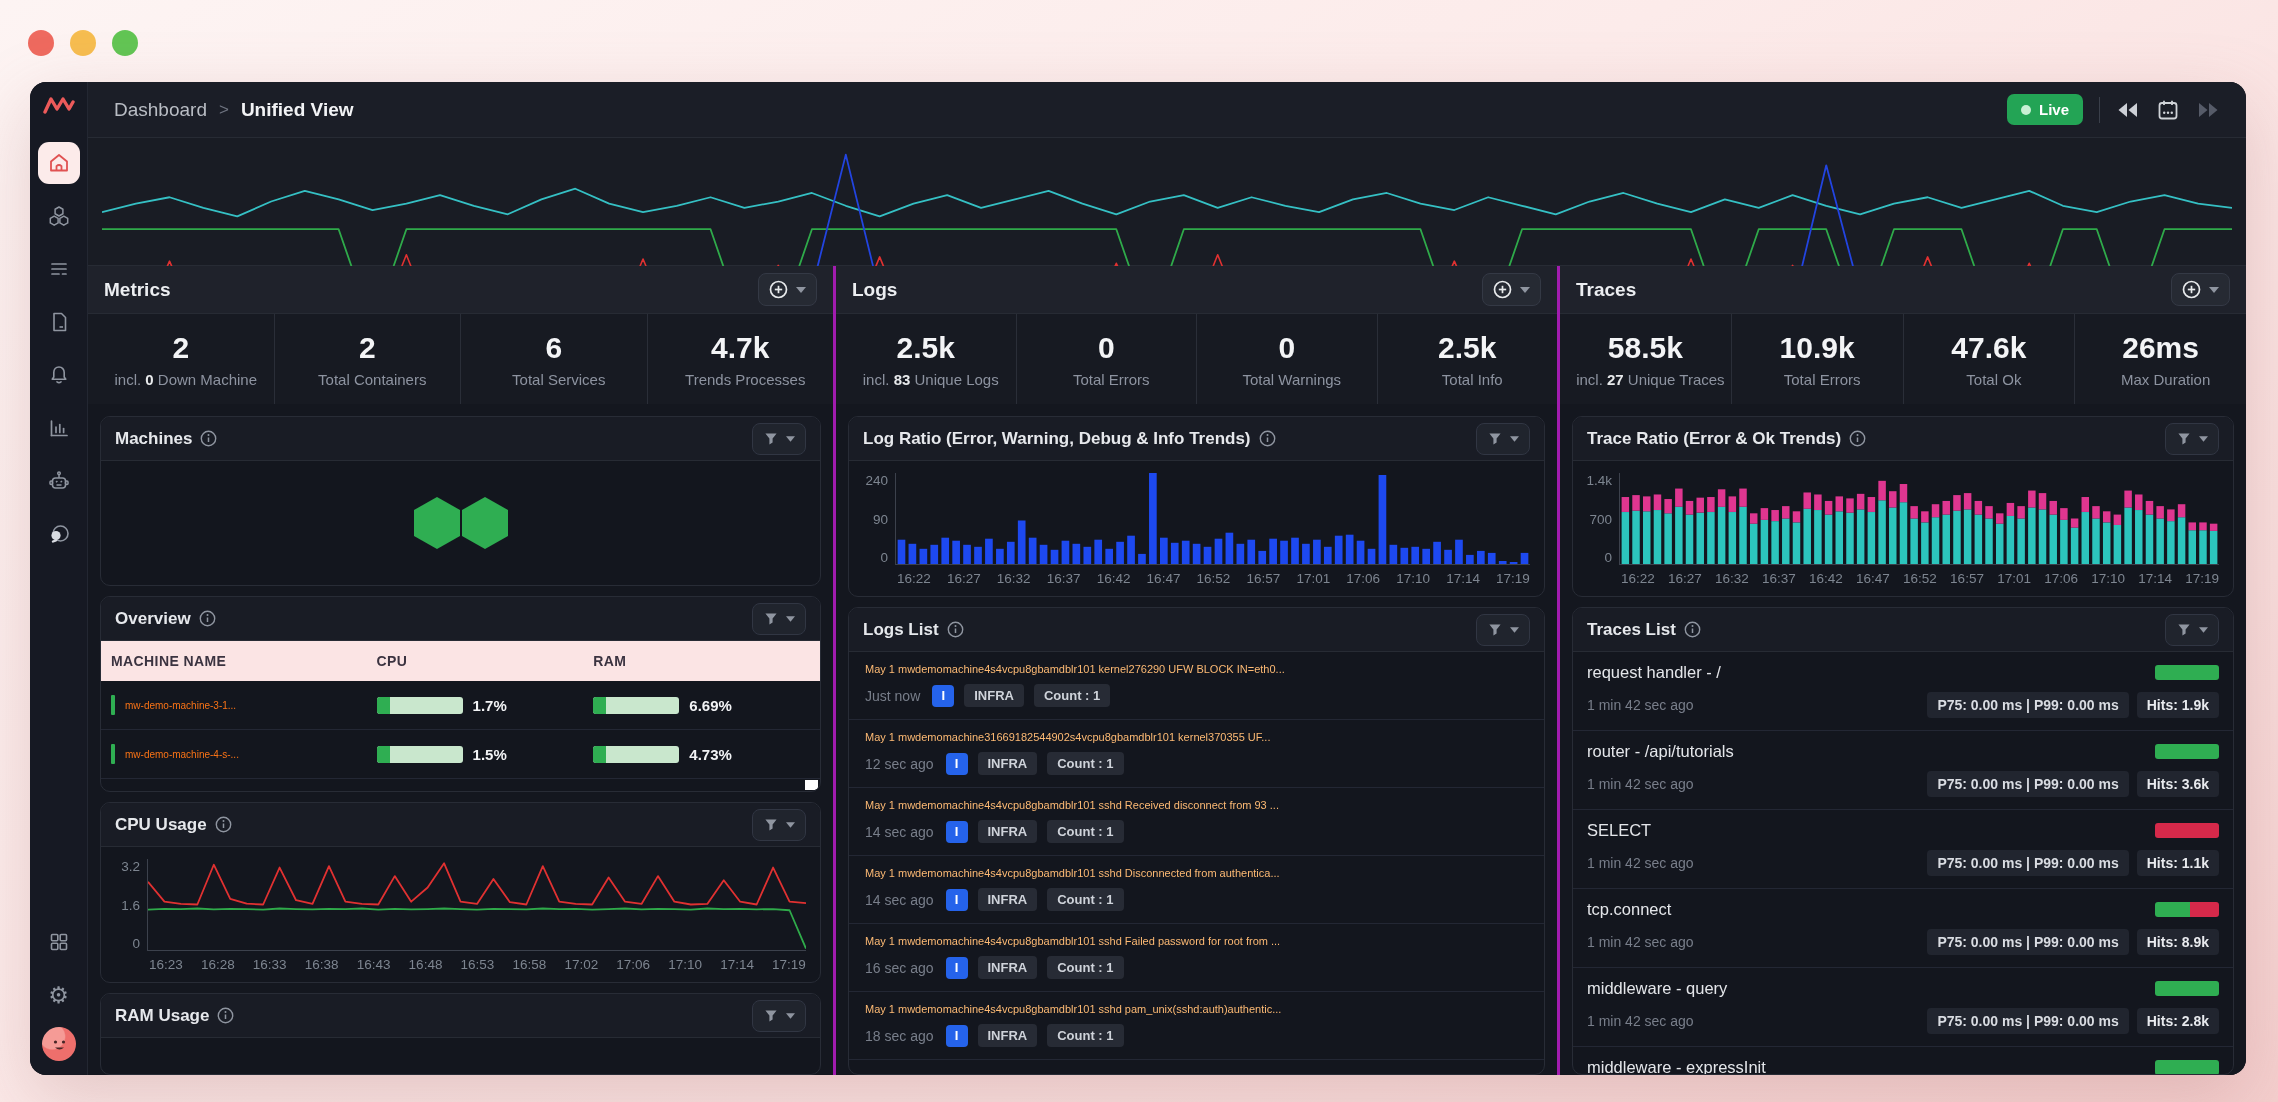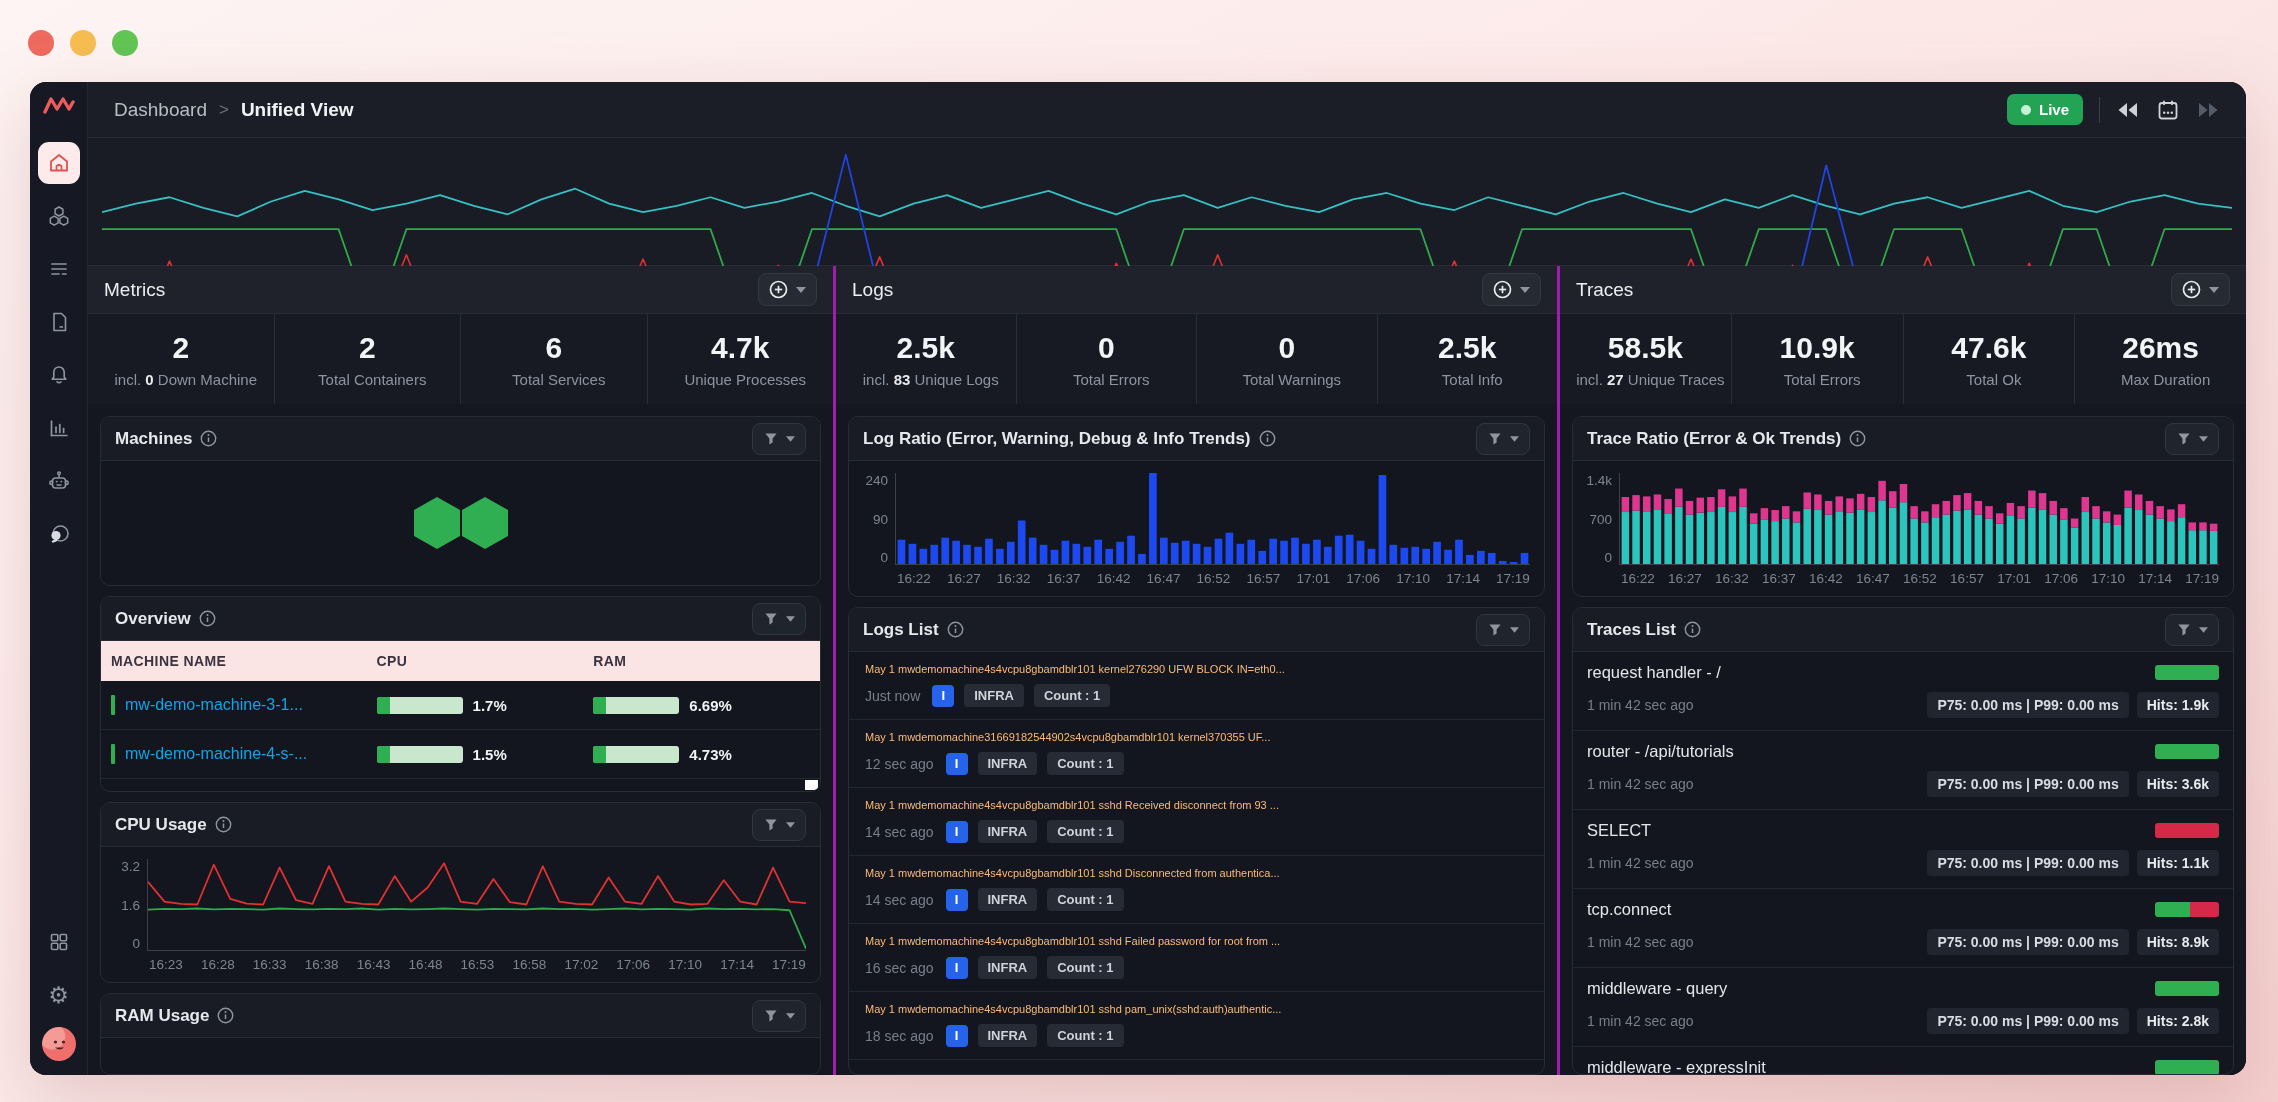--- a/index.html
+++ b/index.html
@@ -57,21 +57,21 @@
   
   .cols { flex:1; display:flex; min-height:0; }
   .col { display:flex; flex-direction:column; min-width:0; background:#14171f; }
   .col + .col { border-left:3px solid #a21caf; }
   .col-metrics { width:745px; flex:none; }
   .col-logs { width:724px; flex:none; }
   .col-traces { flex:1; }
 
   .col-head { height:48px; background:#1f222b; border-bottom:1px solid #272b34;
     display:flex; align-items:center; padding:0 16px; flex:none; }
-  .col-head h2 { font-size:19px; font-weight:400; color:#eceef1; }
+  .col-head h2 { font-size:19px; font-weight:700; color:#eceef1; }
   .add-btn { margin-left:auto; display:flex; align-items:center; gap:8px; background:#262a33;
     border:1px solid #343945; border-radius:8px; padding:6px 10px; cursor:pointer; }
 
   .stats { height:90px; background:#171a22; display:flex; align-items:stretch; flex:none; }
   .stat { flex:1; display:flex; flex-direction:column; justify-content:center; align-items:center; gap:6px; }
   .stat + .stat { border-left:1px solid #2a2e38; }
   .stat-value { font-size:30px; font-weight:700; color:#f3f4f6; }
   .stat-label { font-size:15px; color:#8d93a0;padding-left:10px; }
   .stat-label b { color:#e8eaec; font-weight:700; }
 
@@ -90,21 +90,21 @@
   .machines-body { height:124px; display:flex; align-items:center; justify-content:center; }
 
   
   .thead { display:flex; background:#fbe4e4; height:40px; align-items:center; padding:0 10px; }
   .thead span { font-size:14px; font-weight:700; color:#3b3340; letter-spacing:.4px; }
   .tc-name{ width:38%; } .tc-cpu{ width:31%; } .tc-ram{ width:31%; }
   .trow { display:flex; align-items:center; height:49px; padding:0 10px;
     border-bottom:1px solid #232734; }
   .tcell { display:flex; align-items:center; gap:10px; }
   .name-accent { width:4px; height:20px; background:#2fae52; border-radius:1px; }
-  .mname { font-size:16px; color:#0ea5e9; white-space:nowrap; overflow:hidden; }
+  .mname { font-size:10px; color:#f97316; white-space:nowrap; overflow:hidden; }
   .pbar { width:86px; height:17px; background:#c9e7cd; border-radius:3px; overflow:hidden;
     display:inline-flex; }
   .pfill { width:13px; height:100%; background:#2fae52; }
   .pct { font-size:15px; font-weight:700; color:#f2f3f5; }
   .hscroll { height:12px; position:relative; }
   .hscroll .handle { position:absolute; right:2px; top:1px; width:13px; height:10px; background:#ffffff; }
 
   
   .chart-wrap { display:flex; padding:12px 14px 0 6px; }
   .yticks { width:40px; display:flex; flex-direction:column; justify-content:space-between;
@@ -349,21 +349,21 @@
                 <div class="stat-label"><span></span><b></b><span>Total Containers</span></div>
               </div>
 
               <div class="stat">
                 <div class="stat-value">6</div>
                 <div class="stat-label"><span></span><b></b><span>Total Services</span></div>
               </div>
 
               <div class="stat">
                 <div class="stat-value">4.7k</div>
-                <div class="stat-label"><span></span><b></b><span>Unique Processes</span></div>
+                <div class="stat-label"><span></span><b></b><span>Trends Processes</span></div>
               </div>
             </div>
           <div class="panels">
 
             <div class="panel">
               <div class="panel-head">
                 <div class="ptitle">
                     <span>Machines</span>
                   <svg width="17" height="17" viewBox="0 0 17 17">
                       <circle cx="8.5" cy="8.5" r="7.2" fill="none" stroke="#8f95a0" stroke-width="1.4"></circle>

